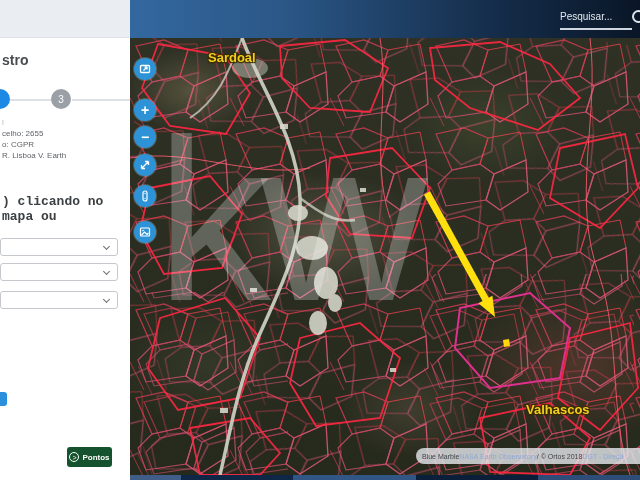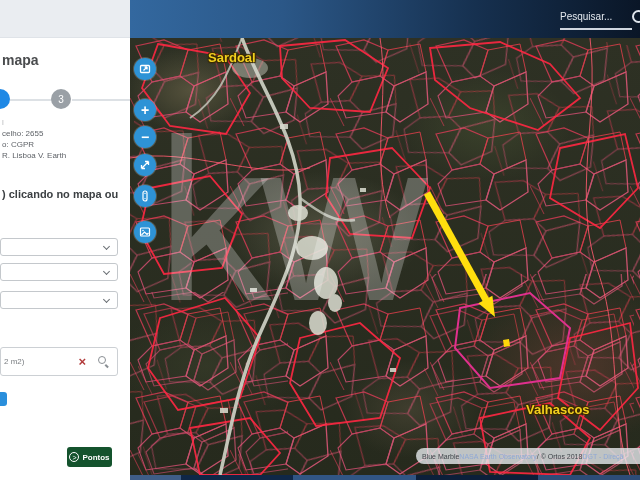--- a/index.html
+++ b/index.html
@@ -12,21 +12,21 @@
   .panel-title{position:absolute;left:2px;top:52px;font-size:14px;font-weight:bold;color:#4a4c4e;}
   .steps{position:absolute;left:0;top:88px;width:130px;height:24px;}
   .step-line{position:absolute;top:11px;height:2px;background:#dde1e5;}
   .step-line.l1{left:10px;width:42px;}
   .step-line.l2{left:72px;width:58px;}
   .step-circle{position:absolute;top:1px;width:20px;height:20px;border-radius:50%;color:#fff;font-size:10px;display:flex;align-items:center;justify-content:center;}
   .step-current{left:-10px;background:#1e88e5;}
   .step-three{left:51px;background:#9aa0a6;}
   .info{position:absolute;left:2px;top:117px;font-size:8px;line-height:11px;color:#5f6368;}
   .info div.faint{opacity:.45;}
-  .instruction{position:absolute;left:2px;top:188px;font-size:11px;font-weight:bold;color:#3c4043;}
+  .instruction{position:absolute;left:2px;top:194px;font-size:13px;font-weight:bold;color:#3c4043;font-family:Liberation Mono, monospace;}
   .select{position:absolute;left:0;width:118px;height:18px;border:1px solid #c4c8cc;border-radius:3px;background:#fff;}
   .select .chev{position:absolute;right:8px;top:5px;width:5px;height:5px;border:solid #6b7075;border-width:0 1.5px 1.5px 0;transform:rotate(45deg);}
   .sel1{top:238px;} .sel2{top:263px;} .sel3{top:291px;}
   .area-field{position:absolute;left:0;top:347px;width:118px;height:29px;border:1px solid #ccd0d4;border-radius:3px;background:#fff;display:flex;align-items:center;}
   .area-value{font-size:8px;color:#7a7e82;margin-left:3px;flex:1;}
   .clear-x{font-size:13px;font-weight:bold;color:#b23b3b;margin-right:12px;cursor:pointer;}
   .mag{position:relative;width:11px;height:11px;margin-right:8px;}
   .mag::before{content:"";position:absolute;left:0;top:0;width:6px;height:6px;border:1.5px solid #8a8f94;border-radius:50%;}
   .mag::after{content:"";position:absolute;left:8px;top:8px;width:4px;height:1.6px;background:#8a8f94;transform:rotate(45deg);transform-origin:0 0;}
   .mini-btn{position:absolute;left:0;top:392px;width:7px;height:14px;background:#2a8fdc;border-radius:0 3px 3px 0;}
@@ -70,21 +70,21 @@
   .bottom-strip{position:absolute;left:0;top:475px;width:510px;height:5px;
     background:linear-gradient(90deg,#3f5d87 0 10%,#0f2747 10% 32%,#315584 32% 56%,#0c1f3a 56% 80%,#2d4c77 80% 100%);}
 </style>
 </head>
 <body>
 
 <div class="screen">
 
   <div class="sidebar">
     <div class="sidebar-top"></div>
-    <div class="panel-title">mapa</div>
+    <div class="panel-title">stro</div>
 
     <div class="steps">
       <div class="step-line l1"></div>
       <div class="step-line l2"></div>
       <div class="step-circle step-current"></div>
       <div class="step-circle step-three">3</div>
     </div>
 
     <div class="info">
       <div class="faint">l</div>
@@ -98,25 +98,20 @@
     <div class="select sel1">
         <span class="chev"></span>
       </div>
     <div class="select sel2">
         <span class="chev"></span>
       </div>
     <div class="select sel3">
         <span class="chev"></span>
       </div>
 
-    <div class="area-field">
-      <span class="area-value">2 m2)</span>
-      <span class="clear-x">×</span>
-      <span class="mag"></span>
-    </div>
 
     <div class="mini-btn"></div>
 
     <button class="pontos-btn">
       <span class="pontos-chev">&gt;</span>
       <span class="pontos-label">Pontos</span>
     </button>
   </div>
 
   <div class="maparea">

